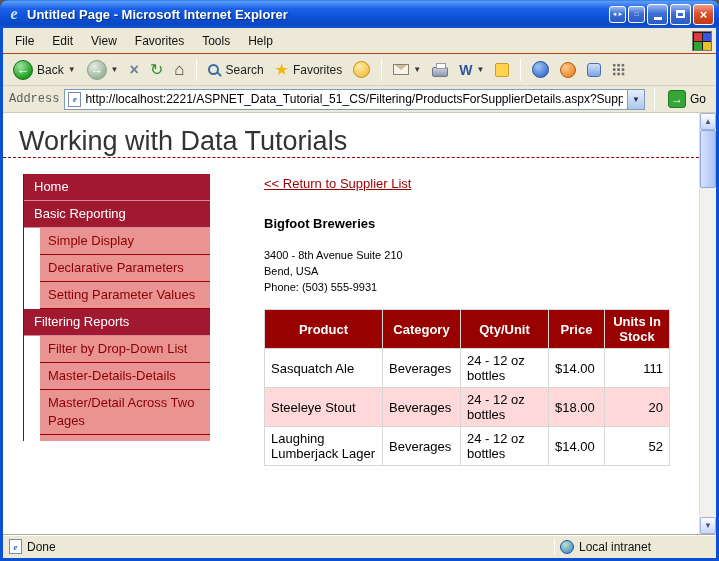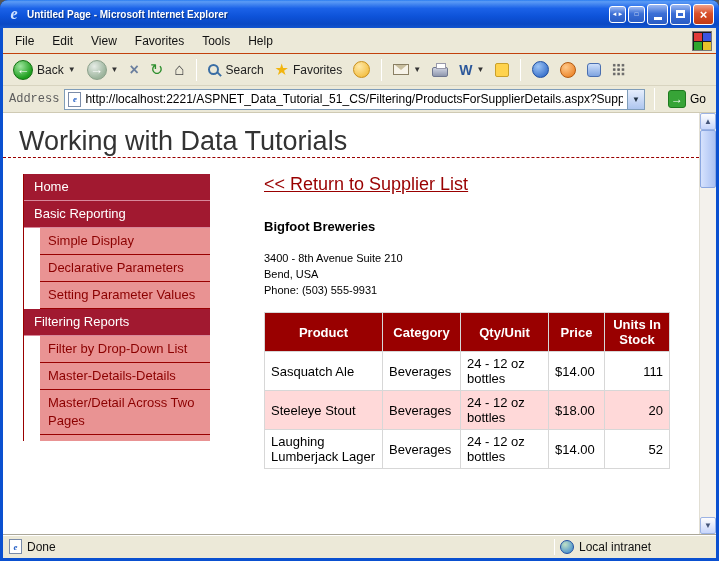--- a/index.html
+++ b/index.html
@@ -7,21 +7,21 @@
   body { font-family: "Liberation Sans", sans-serif; background:#555; }
 
   .window { width:719px; height:561px; display:flex; flex-direction:column;
             border-radius:8px 8px 0 0; overflow:hidden; background:var(--xp_blue,#0a55dd); }
 
   
   .titlebar { height:28px; flex:0 0 28px; display:flex; align-items:center; gap:5px; padding:0 5px 0 6px;
     background: linear-gradient(180deg,#2a7cf0 0%, #5b9bf5 6%, #1b62e8 30%, #0d52d8 60%, #0a48c4 86%, #1356d0 100%);
     border-radius:8px 8px 0 0; }
   .ie-logo { color:#cfe2ff; font:italic bold 16px "Liberation Serif", serif; width:16px; text-align:center; }
-  .title { color:#fff; font-size:10px; font-weight:bold; text-shadow:1px 1px 1px #09307e; flex:1;
+  .title { color:#fff; font-size:13px; font-weight:bold; text-shadow:1px 1px 1px #09307e; flex:1;
            white-space:nowrap; overflow:hidden; }
   .tb-btns { display:flex; align-items:center; gap:2px; }
   .tbtn { width:21px; height:21px; border-radius:3px; border:1px solid #fff;
     background: linear-gradient(180deg,#9cb8f2,#3b6fd6 45%,#2a5cc4); color:#fff;
     display:flex; align-items:center; justify-content:center; font-size:11px; font-weight:bold; cursor:default; }
   .tbtn.small { width:17px; height:17px; font-size:6px; letter-spacing:0; }
   .tbtn.close { background: linear-gradient(180deg,#f2a088,#d9502a 45%,#c23a14); font-size:13px; }
   .min-glyph { width:8px; height:3px; background:#fff; margin-top:9px; display:block; }
   .max-glyph { width:9px; height:8px; border:2px solid #fff; border-top-width:3px; display:block; }
 
@@ -107,21 +107,21 @@
   .sidenav { width:187px; flex:0 0 187px; border-left:1px solid var(--accent,#990000); }
   .nav-section, .nav-item { display:block; font-size:13px; line-height:18px; text-decoration:none; cursor:pointer; }
   .nav-section { background:var(--nav_section,#a11930); color:#fff; padding:4px 10px;
                  border-bottom:1px solid #d8889a; }
   .nav-item { background:var(--nav_pink,#e99393); color:var(--nav_item_text,#8b0000);
               margin-left:16px; padding:4px 8px; border-bottom:1px solid var(--accent,#990000); }
   .nav-item.partial { height:6px; padding:0; border-bottom:none; overflow:hidden; }
 
   
   .content { margin-left:54px; flex:1; min-width:0; }
-  .return-link { font-size:18px; color:var(--accent,#990000); text-decoration:underline; cursor:pointer;text-align:right; }
+  .return-link { font-size:13px; color:var(--accent,#990000); text-decoration:underline; cursor:pointer;text-align:right; }
   .supplier-name { font-size:13px; font-weight:bold; color:#000; margin:24px 0 16px; }
   .addr-block { font-size:11px; line-height:16px; color:#000; }
   table.grid { border-collapse:collapse; table-layout:fixed; width:405px; margin-top:14px;
                font-size:13px; color:#000; }
   table.grid th, table.grid td { border:1px solid #d7d7d7; padding:4px 6px; vertical-align:middle; }
   table.grid th { background:var(--accent,#990000); color:#fff; font-weight:bold; text-align:center; padding:4px 3px; }
   table.grid tr.alt td { background:var(--row_alt,#ffd9d9); }
   td.num { text-align:right; }
 
   

